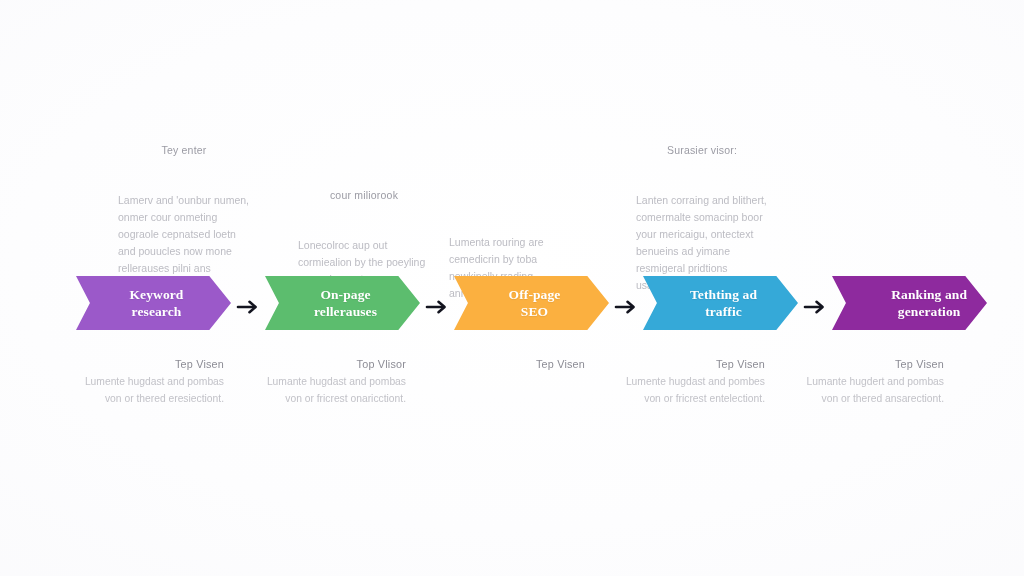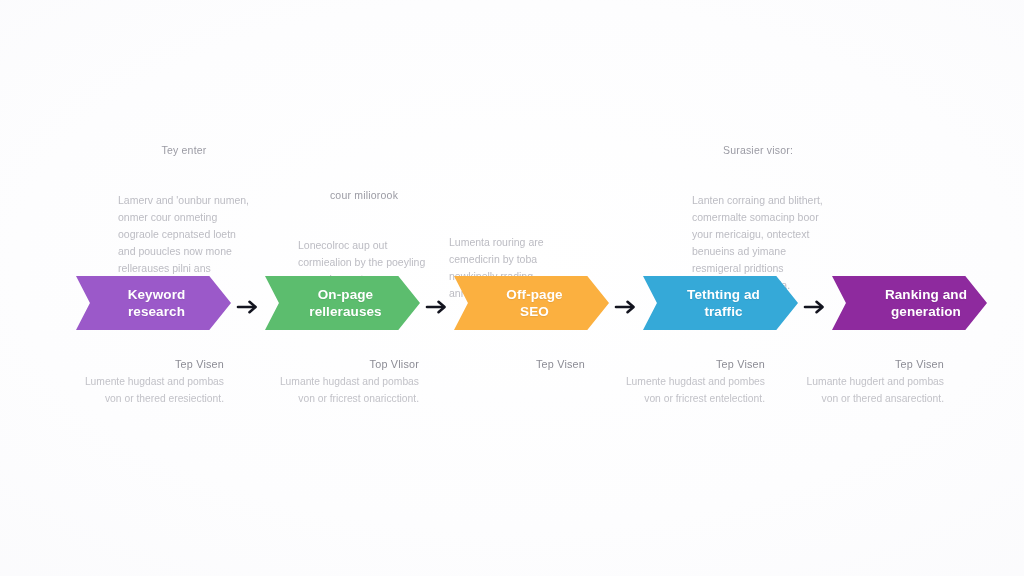--- a/index.html
+++ b/index.html
@@ -32,20 +32,21 @@
     width: 872px;
     height: 62px;
     display: flex;
     align-items: center;
   }
 
   .step-wrap {
     position: relative;
     height: 62px;
     flex: 0 0 auto;
+    font-family: Liberation Serif, serif;
   }
 
   .chevron {
     position: relative;
     width: 155px;
     height: 54px;
     display: flex;
     align-items: center;
     justify-content: center;
     text-align: center;
@@ -149,21 +150,21 @@
   <div class="top-block" style="left:298px; top:187px;">
     <span class="t-title">cour miliorook</span>
     <span class="t-body">Lonecolroc aup out cormiealion by the poeyling cornceins mptunes.</span>
   </div>
 
   <div class="top-block" style="left:449px; top:201px;">
     <span class="t-title"></span>
     <span class="t-body">Lumenta rouring are cemedicrin by toba newkinelly rrading annatime.</span>
   </div>
 
-  <div class="top-block" style="left:692px; top:142px;">
+  <div class="top-block" style="left:636px; top:142px;">
     <span class="t-title">Surasier visor:</span>
     <span class="t-body">Lanten corraing and blithert, comermalte somacinp boor your mericaigu, ontectext benueins ad yimane resmigeral pridtions usamames and toda.</span>
   </div>
 
   <div class="flow">
 
     <div class="step-wrap">
       <div class="chevron" style="background:#9b59c9;">
         <span class="label">Keyword
 research</span>
@@ -226,21 +227,21 @@
       </div>
     </div>
 
   </div>
 
   <div class="bot-block" style="left:82px;">
     <span class="b-title">Tep Visen</span>
     <span class="b-body">Lumente hugdast and pombas von or thered eresiectiont.</span>
   </div>
 
-  <div class="bot-block" style="left:264px;margin-left:13px;">
+  <div class="bot-block" style="left:264px;">
     <span class="b-title">Top Vlisor</span>
     <span class="b-body">Lumante hugdast and pombas von or fricrest onaricctiont.</span>
   </div>
 
   <div class="bot-block" style="left:443px;">
     <span class="b-title">Tep Visen</span>
   </div>
 
   <div class="bot-block" style="left:623px;">
     <span class="b-title">Tep Visen</span>

